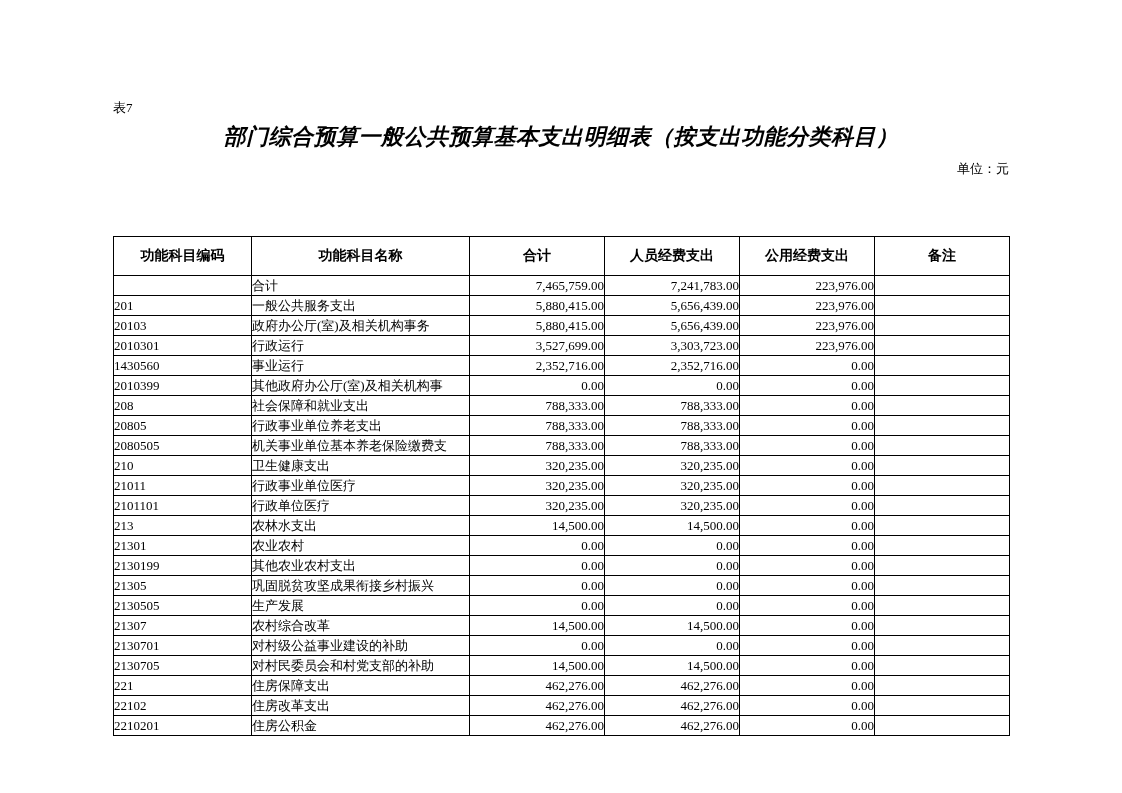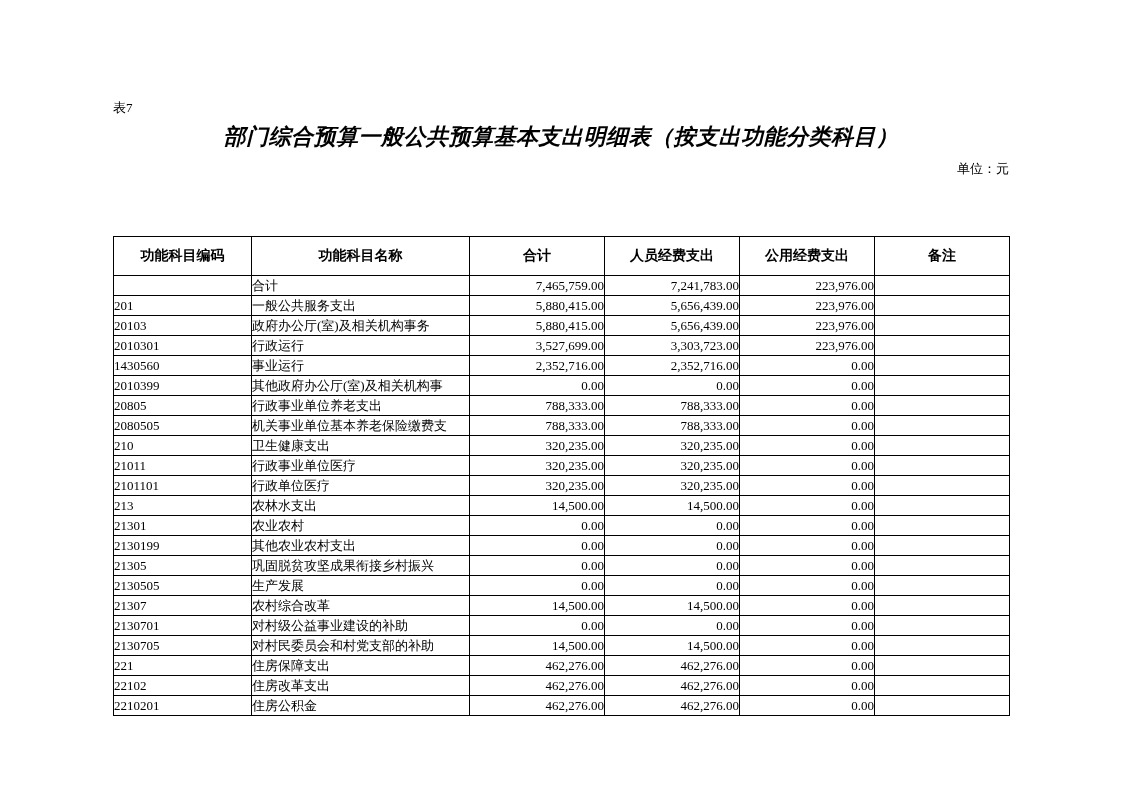--- a/index.html
+++ b/index.html
@@ -173,20 +173,28 @@
         </tr>
         <tr>
           <td class="code indent2">2010399</td>
           <td class="name">其他政府办公厅(室)及相关机构事</td>
           <td class="num">0.00</td>
           <td class="num">0.00</td>
           <td class="num">0.00</td>
           <td class="remark"></td>
         </tr>
         <tr>
+          <td class="code">208</td>
+          <td class="name">社会保障和就业支出</td>
+          <td class="num">788,333.00</td>
+          <td class="num">788,333.00</td>
+          <td class="num">0.00</td>
+          <td class="remark"></td>
+        </tr>
+        <tr>
           <td class="code indent1">20805</td>
           <td class="name">行政事业单位养老支出</td>
           <td class="num">788,333.00</td>
           <td class="num">788,333.00</td>
           <td class="num">0.00</td>
           <td class="remark"></td>
         </tr>
         <tr>
           <td class="code indent2">2080505</td>
           <td class="name">机关事业单位基本养老保险缴费支</td>

